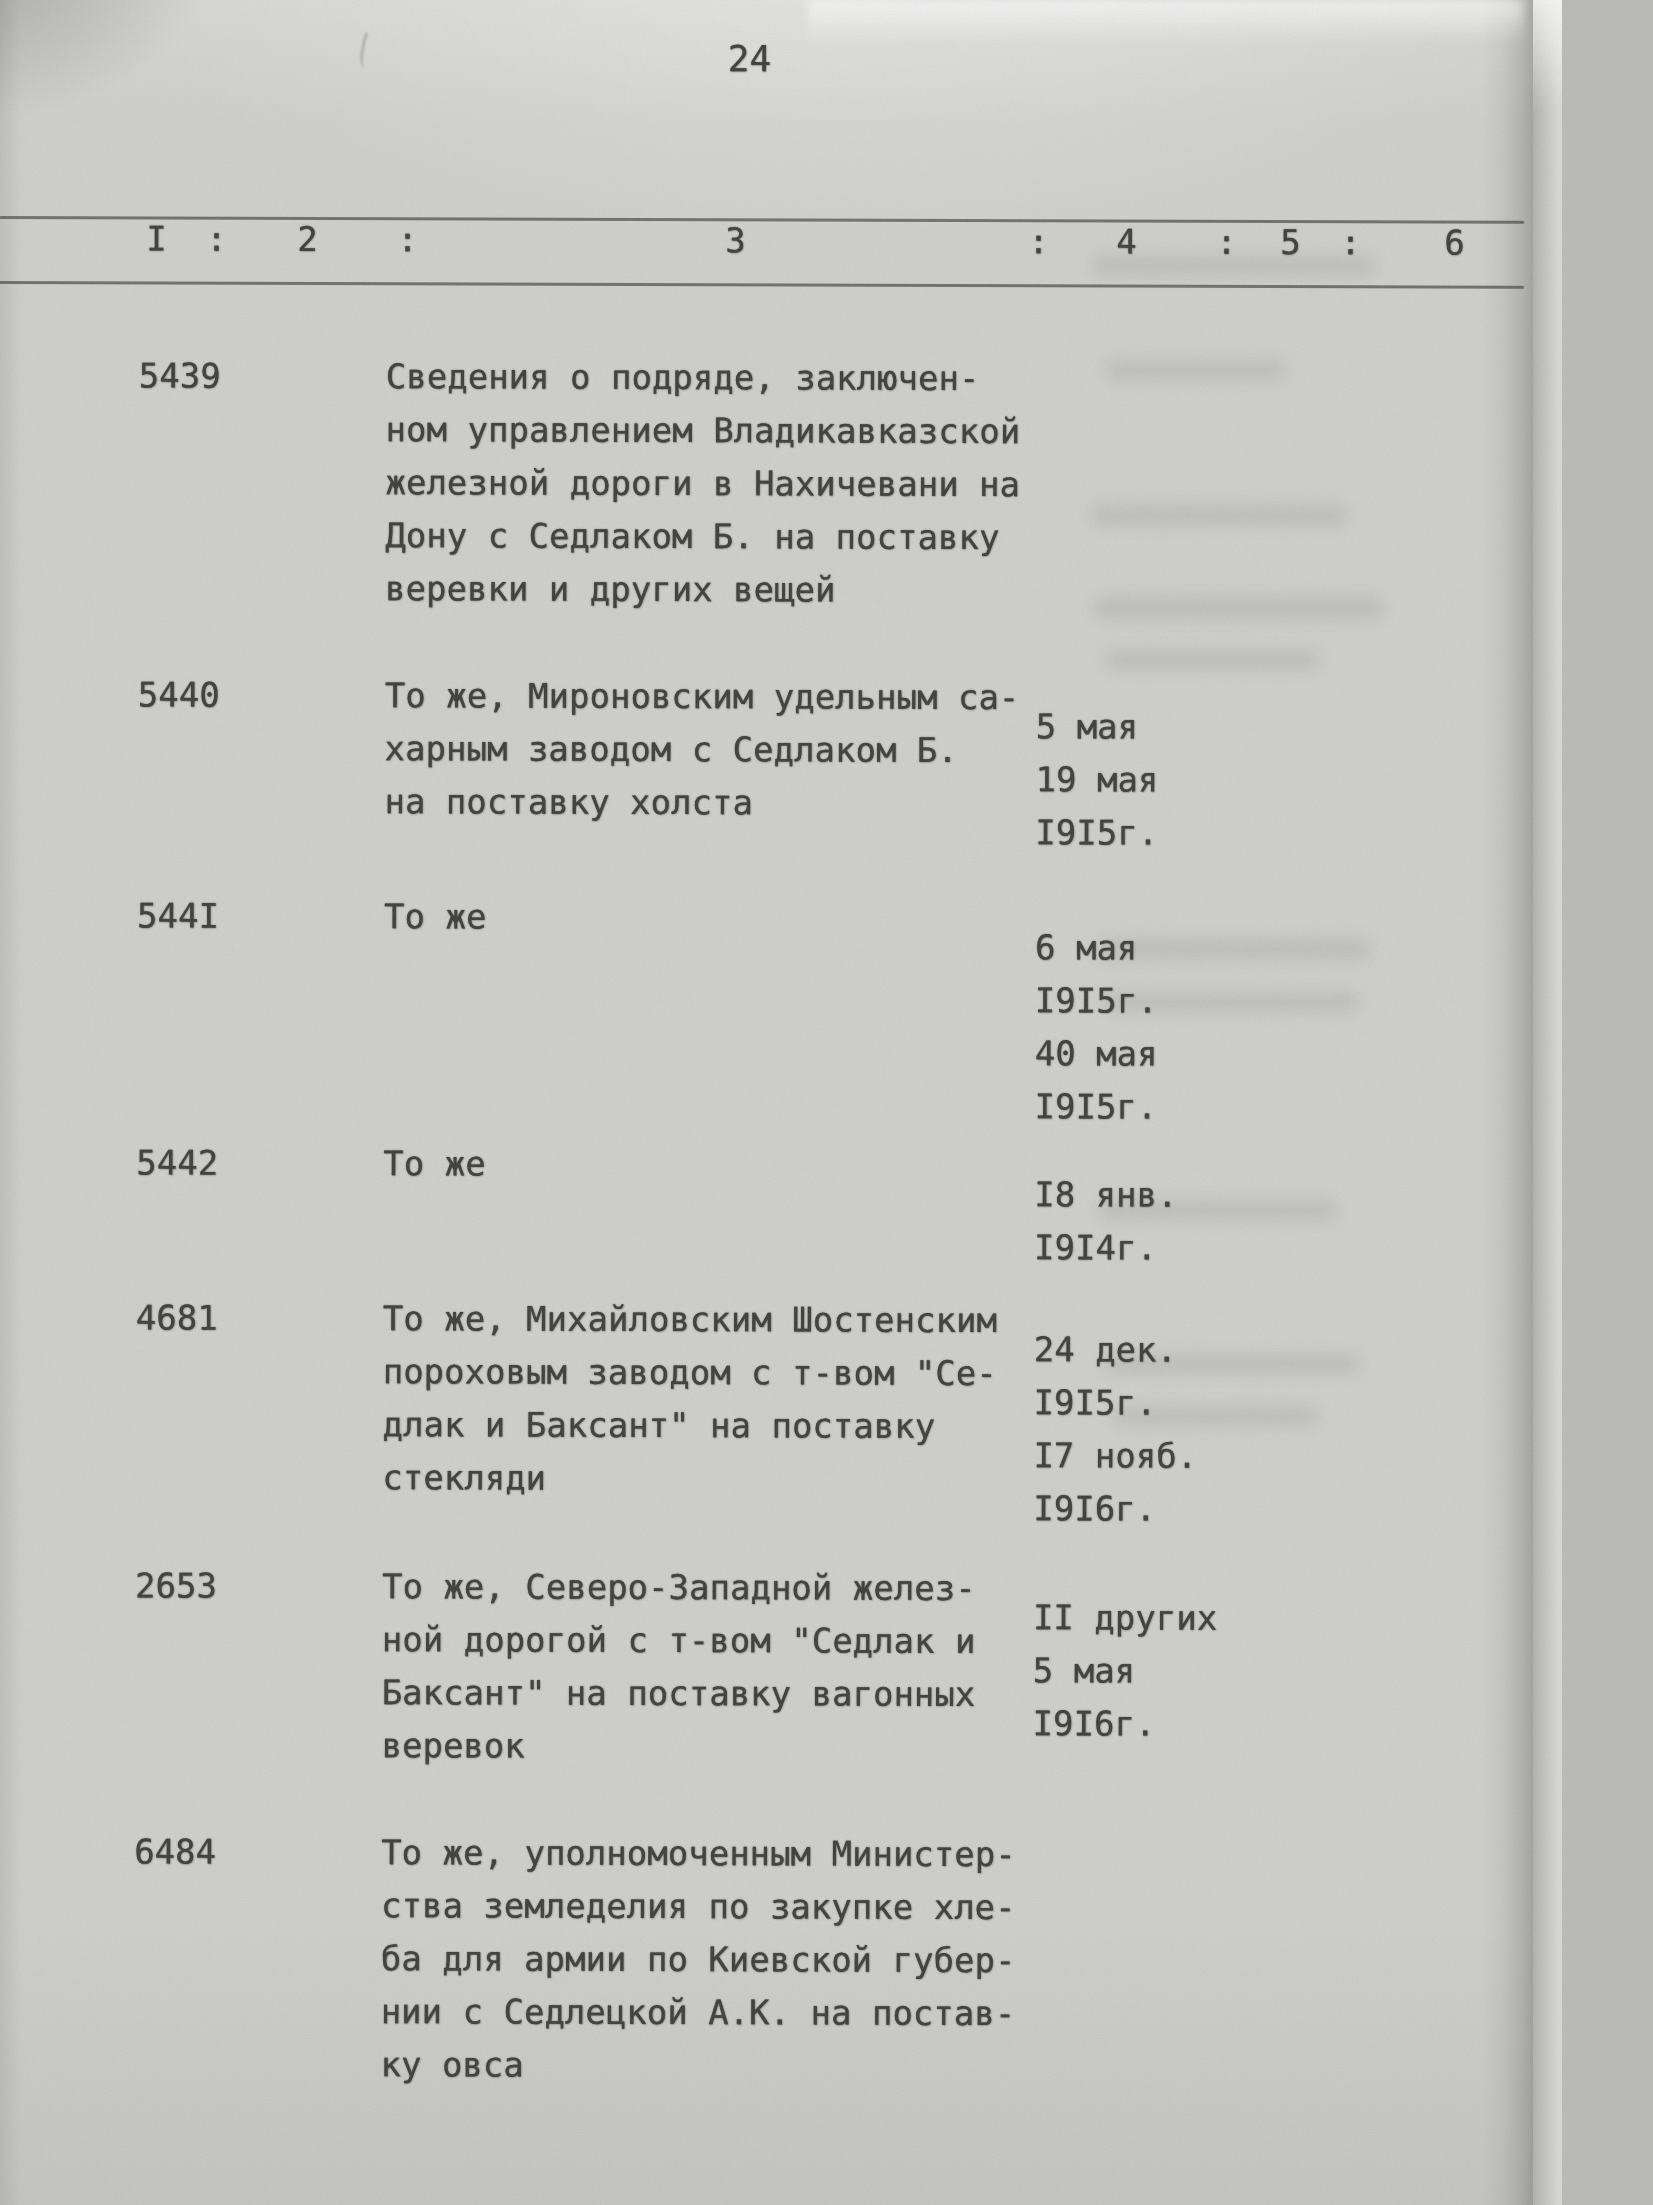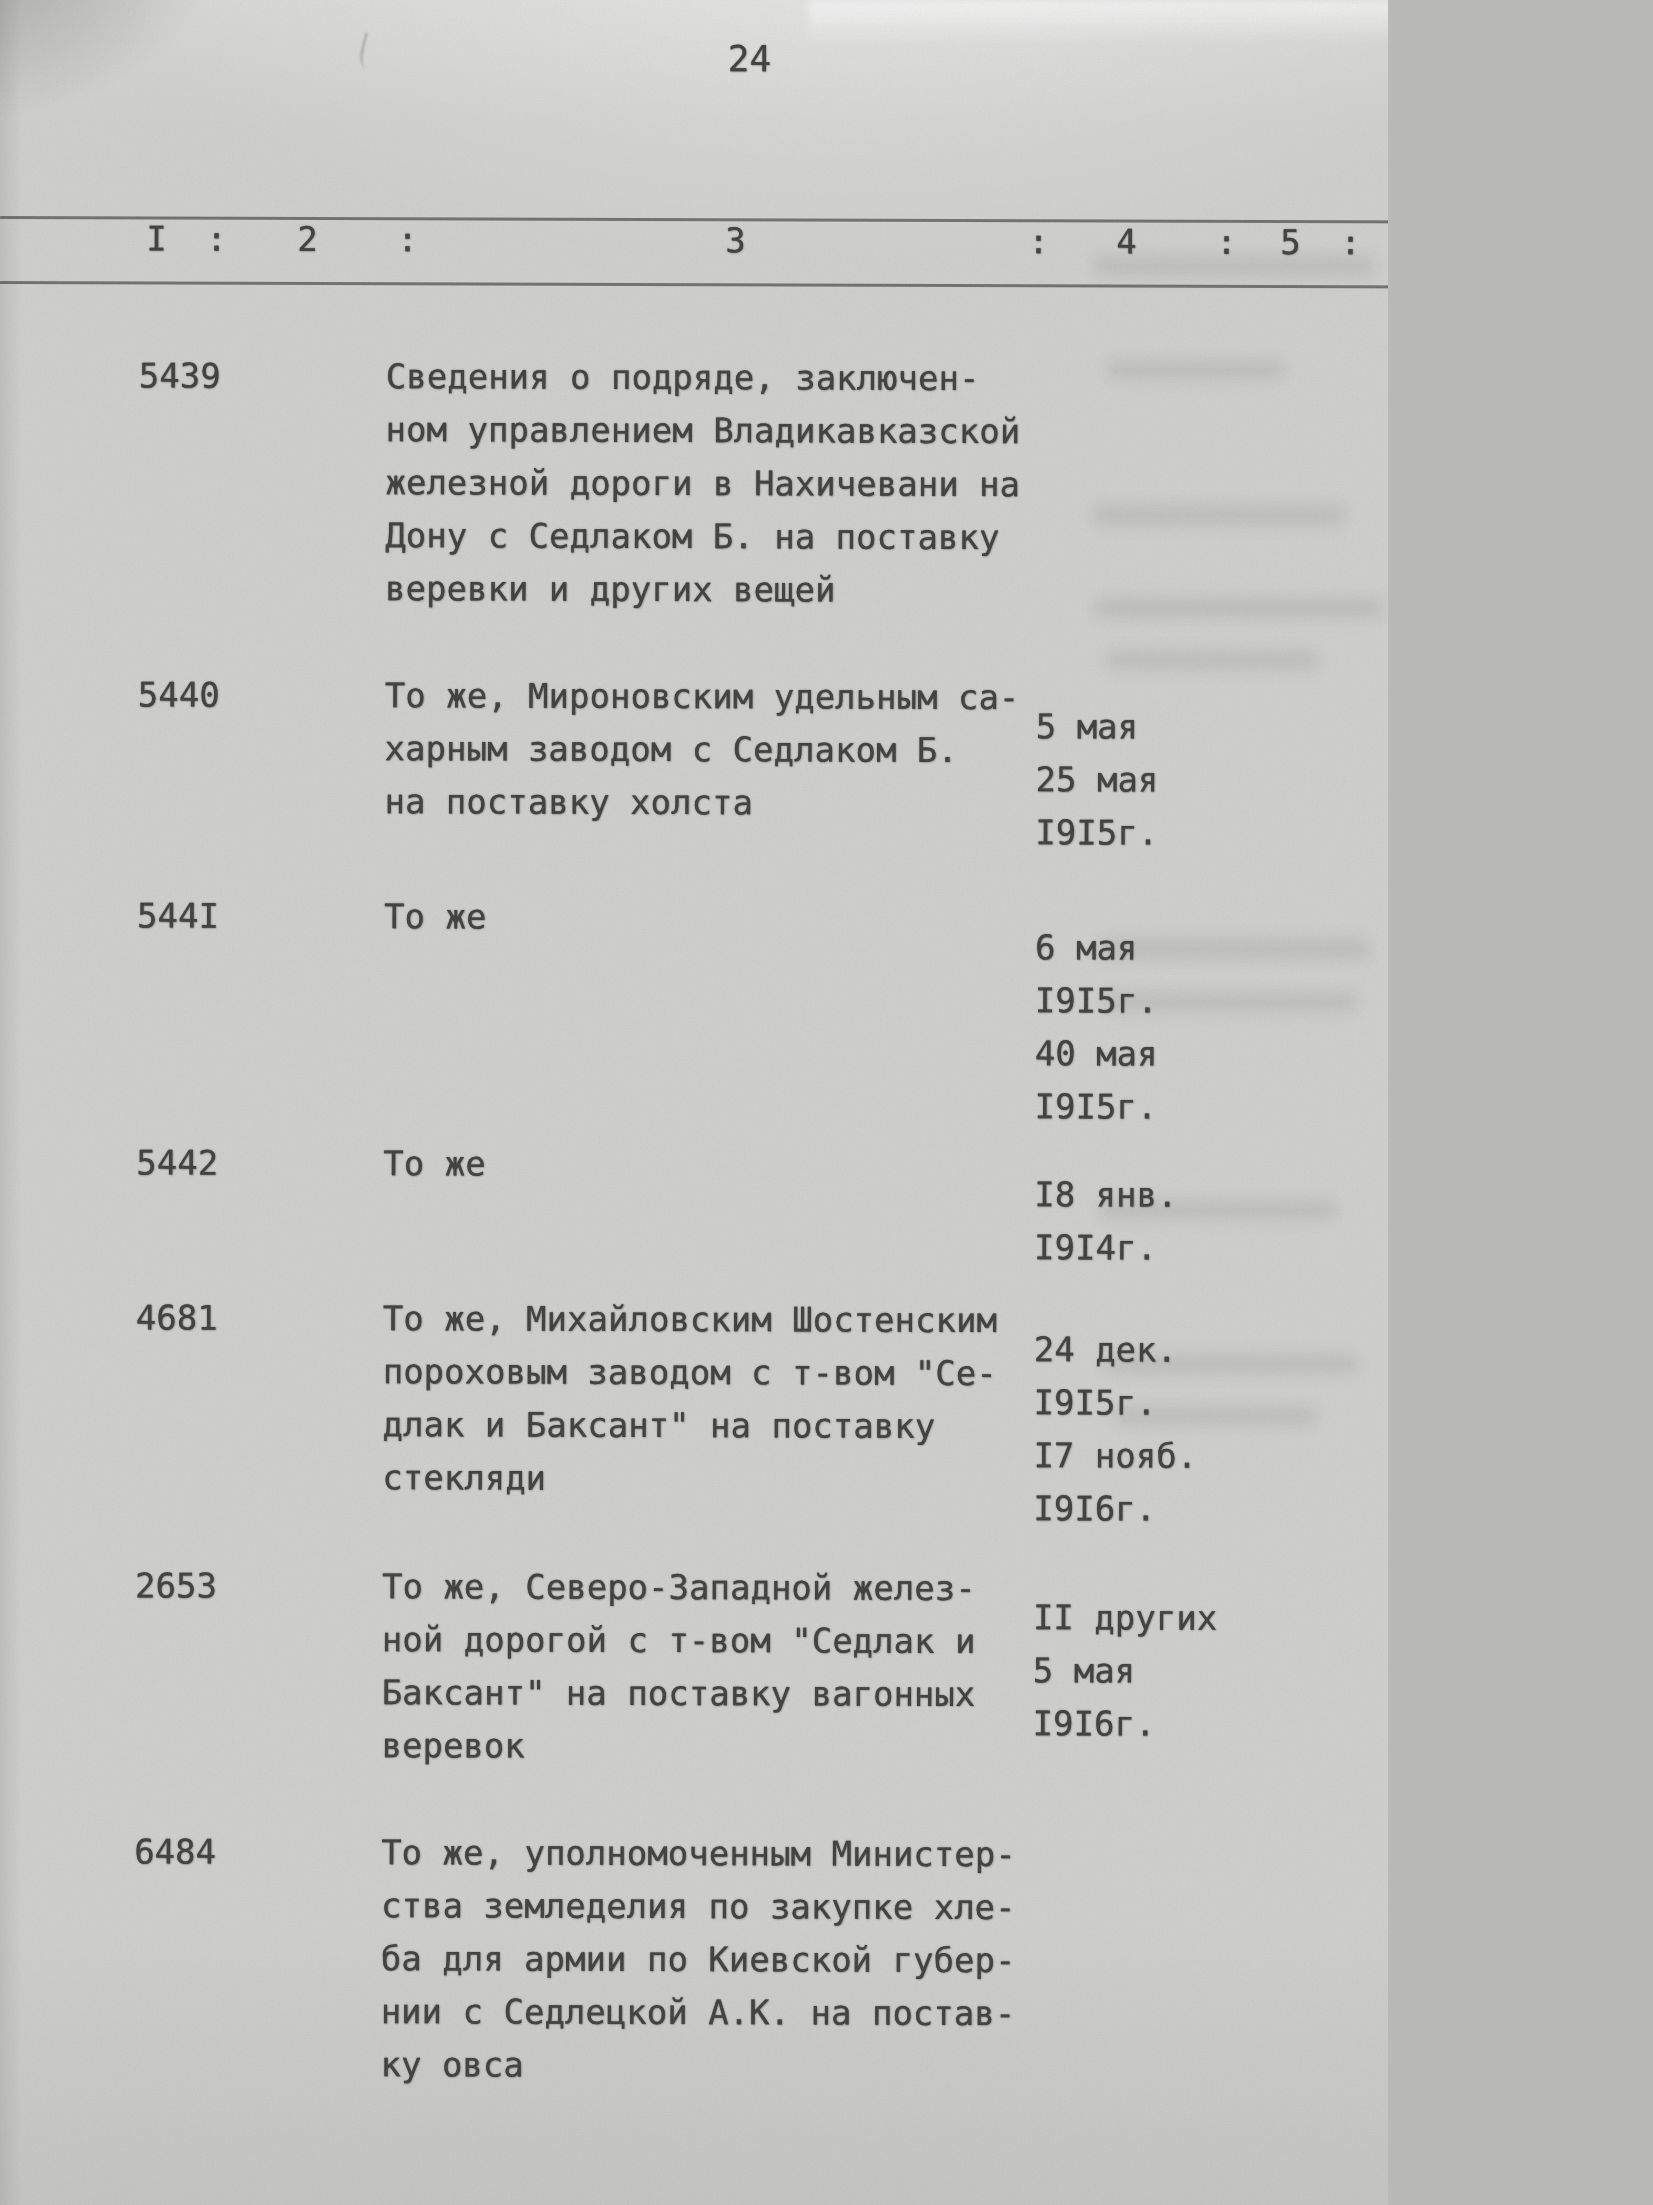--- a/index.html
+++ b/index.html
@@ -1,18 +1,18 @@
 <!DOCTYPE html>
 <html style="font-size:13.6px"><head>
 <meta charset="utf-8">
 <style>
   html, body { margin: 0; padding: 0; background: #b9b9b7; }
   .canvas {
     position: relative;
-    width: 1388px;
+    width: 1562px;
     height: 2205px;
     overflow: hidden;
     background: #d4d4d2;
     font-family: "DejaVu Sans Mono", "Liberation Mono", monospace;
   }
 
   
   .main-page {
     position: absolute;
     left: 0; top: 0;
@@ -198,21 +198,21 @@
 
     <div class="entry e1">
       <div class="num typed">5440</div>
       <div class="desc">
         <div class="tline typed">То же, Мироновским удельным са-</div>
         <div class="tline typed">харным заводом с Седлаком Б.</div>
         <div class="tline typed">на поставку холста</div>
       </div>
       <div class="dates">
         <div class="tline typed">5 мая</div>
-        <div class="tline typed">25 мая</div>
+        <div class="tline typed">19 мая</div>
         <div class="tline typed">I9I5г.</div>
       </div>
     </div>
 
     <div class="entry e2">
       <div class="num typed">544I</div>
       <div class="desc">
         <div class="tline typed">То же</div>
       </div>
       <div class="dates">

